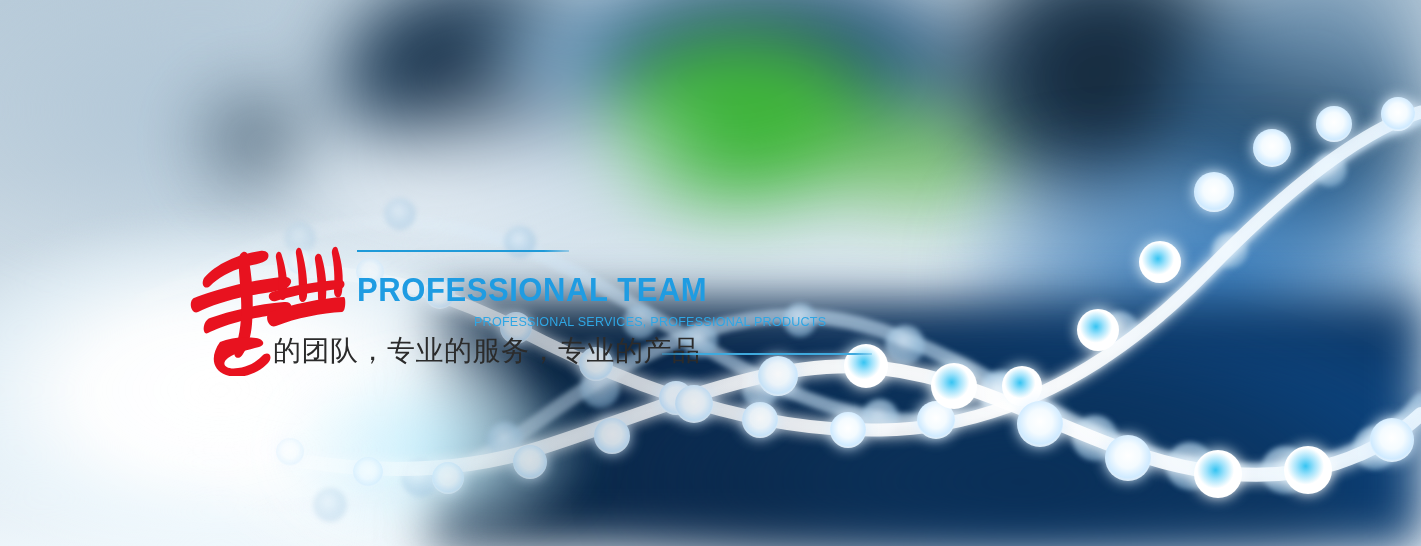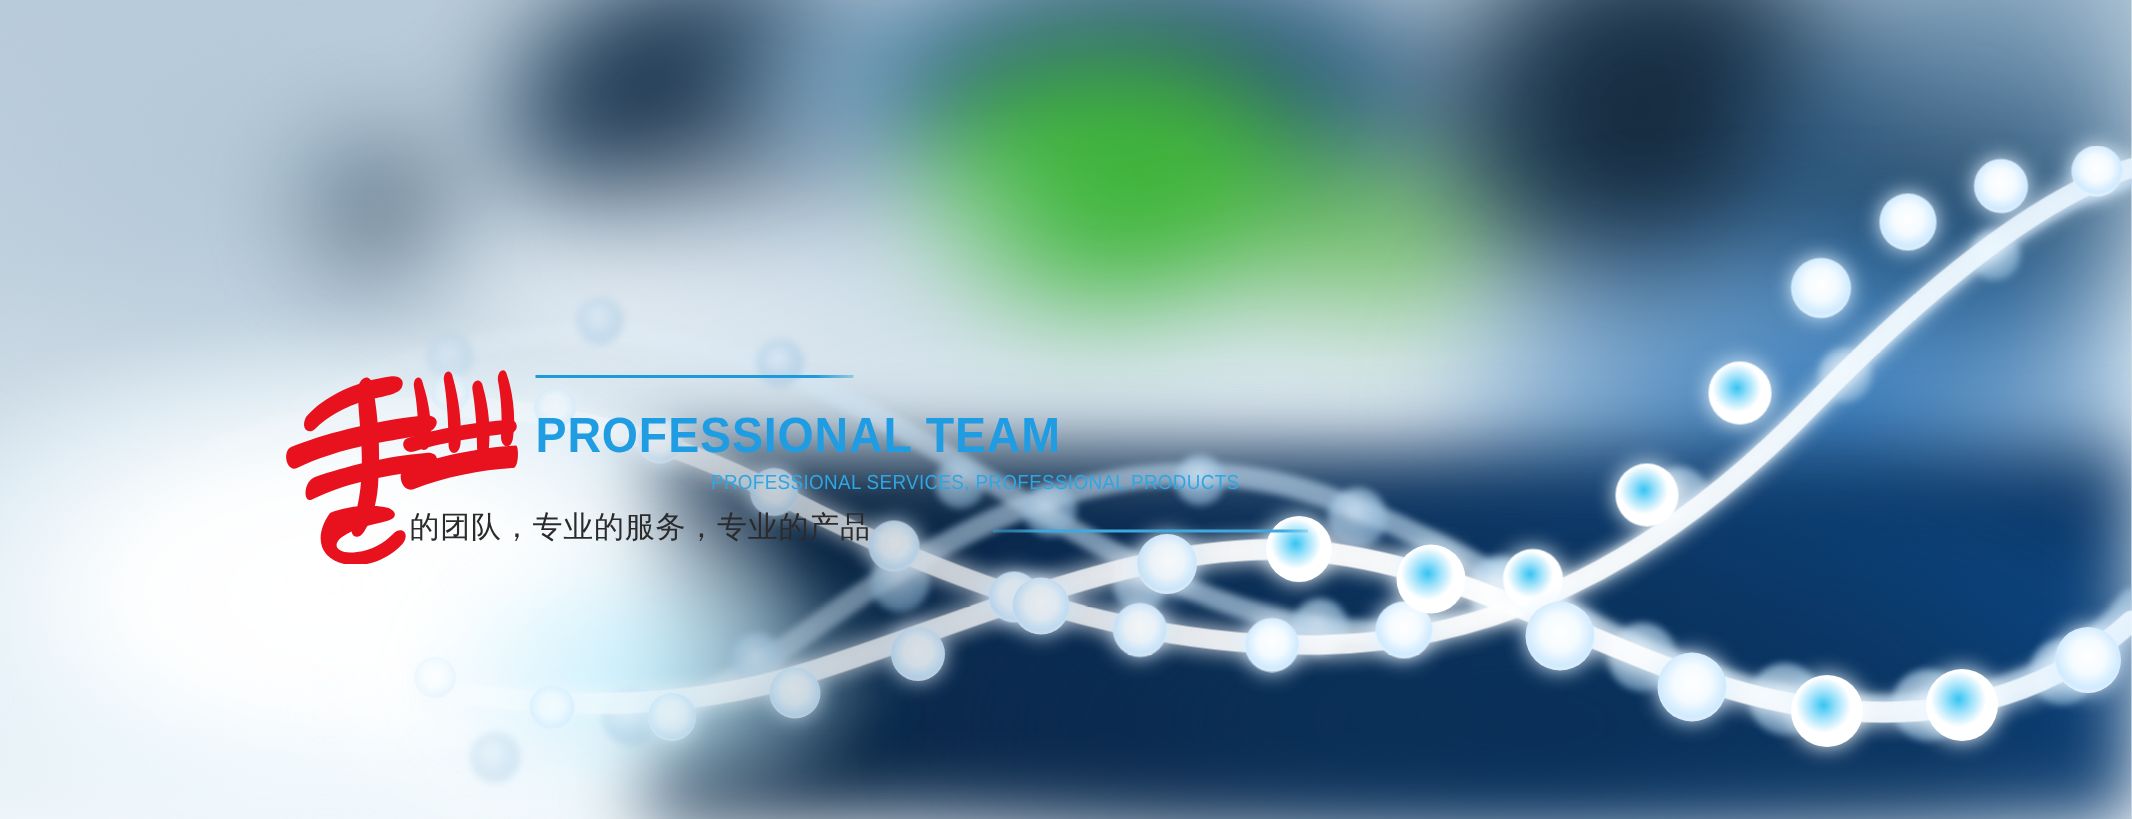--- a/index.html
+++ b/index.html
@@ -173,21 +173,21 @@
     font-family: "Liberation Sans Narrow", "Liberation Sans", sans-serif;
     transform: scaleX(.93);
     transform-origin: left center;
     white-space: nowrap;
   }
 
   .subline-cn {
     position: absolute;
     left: 273px;
     top: 307px;
-    font-size: 20px;
+    font-size: 28px;
     line-height: 32px;
     color: #2b2b2b;
     letter-spacing: .5px;
     font-family: "DejaVu Sans", sans-serif;
     white-space: nowrap;
   }
 
   .rule-bottom {
     position: absolute;
     left: 662px; top: 325px;

